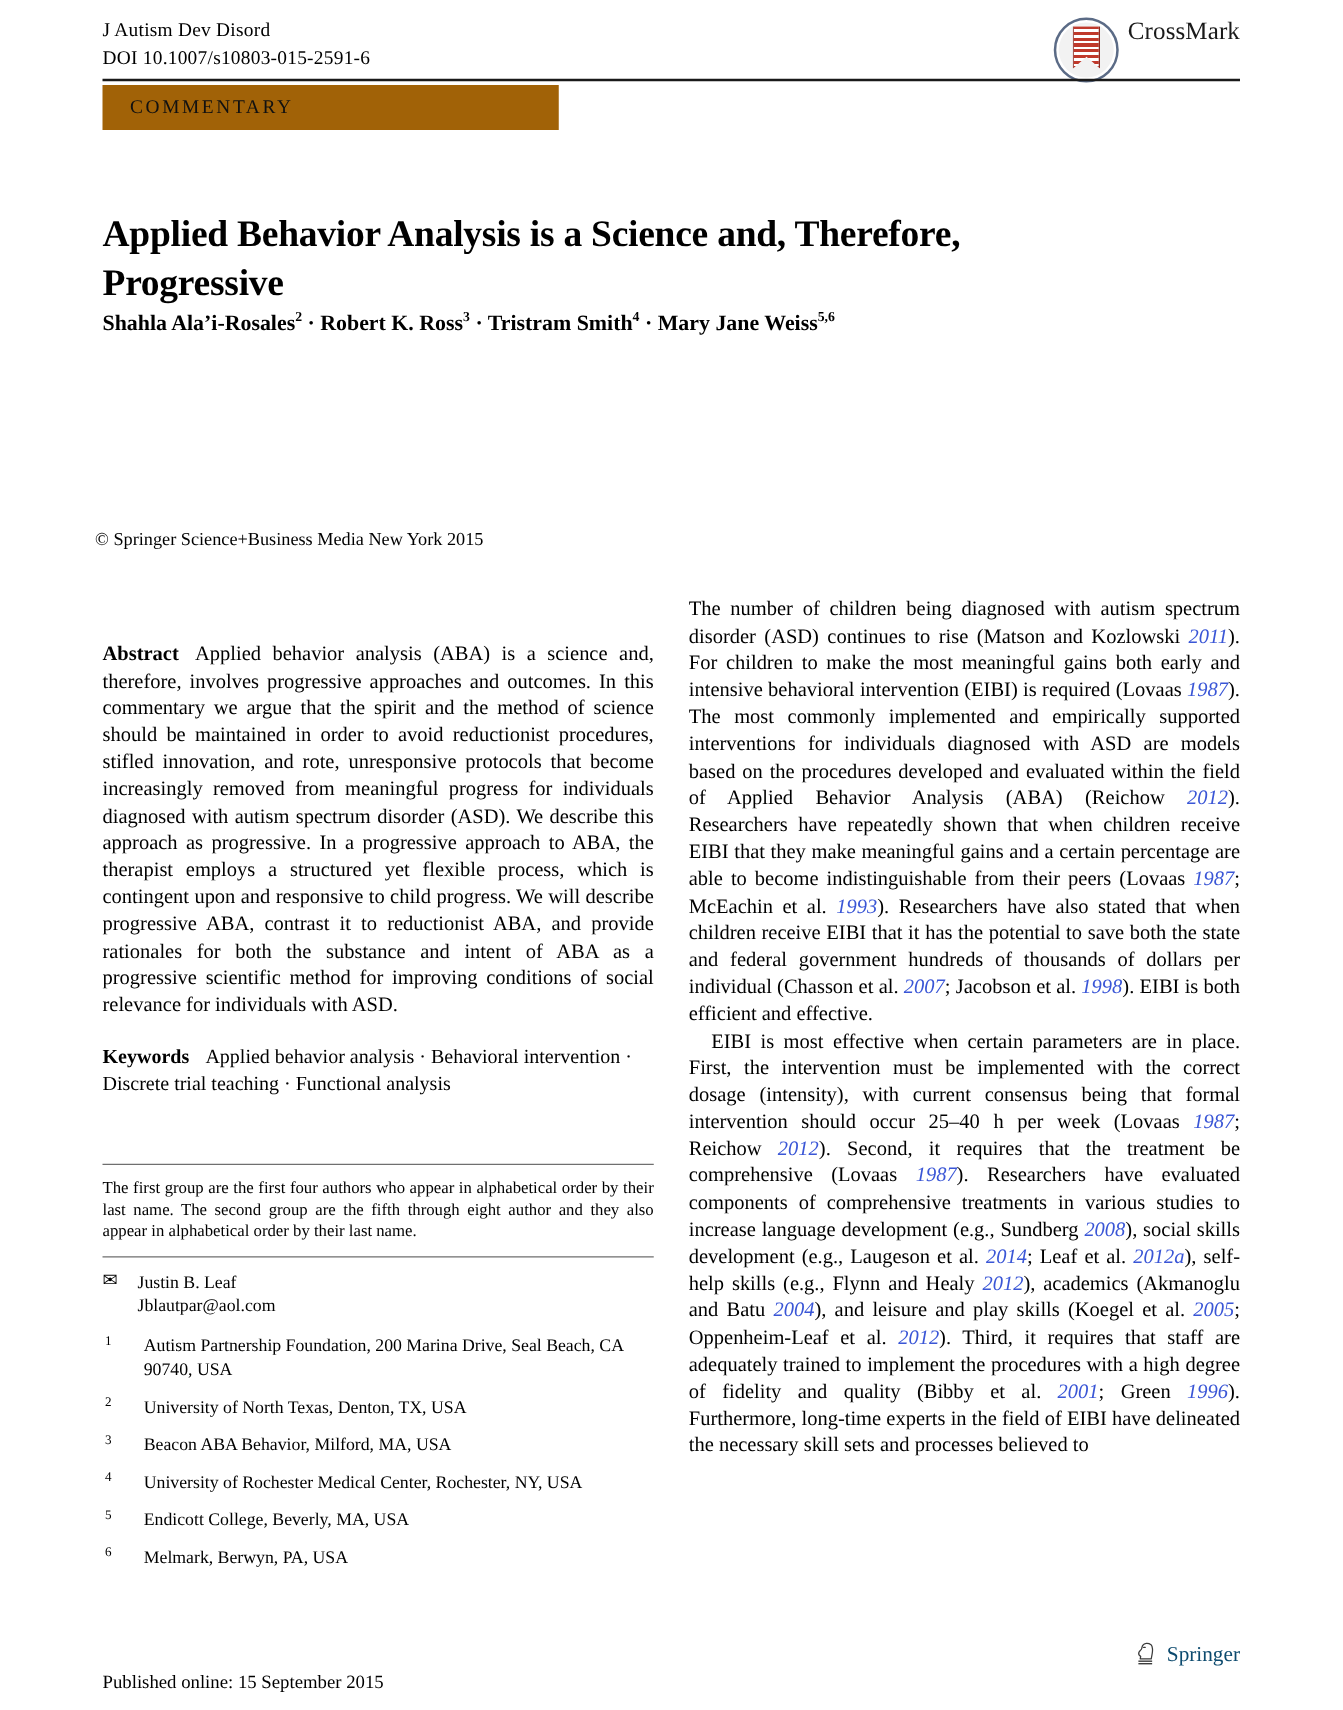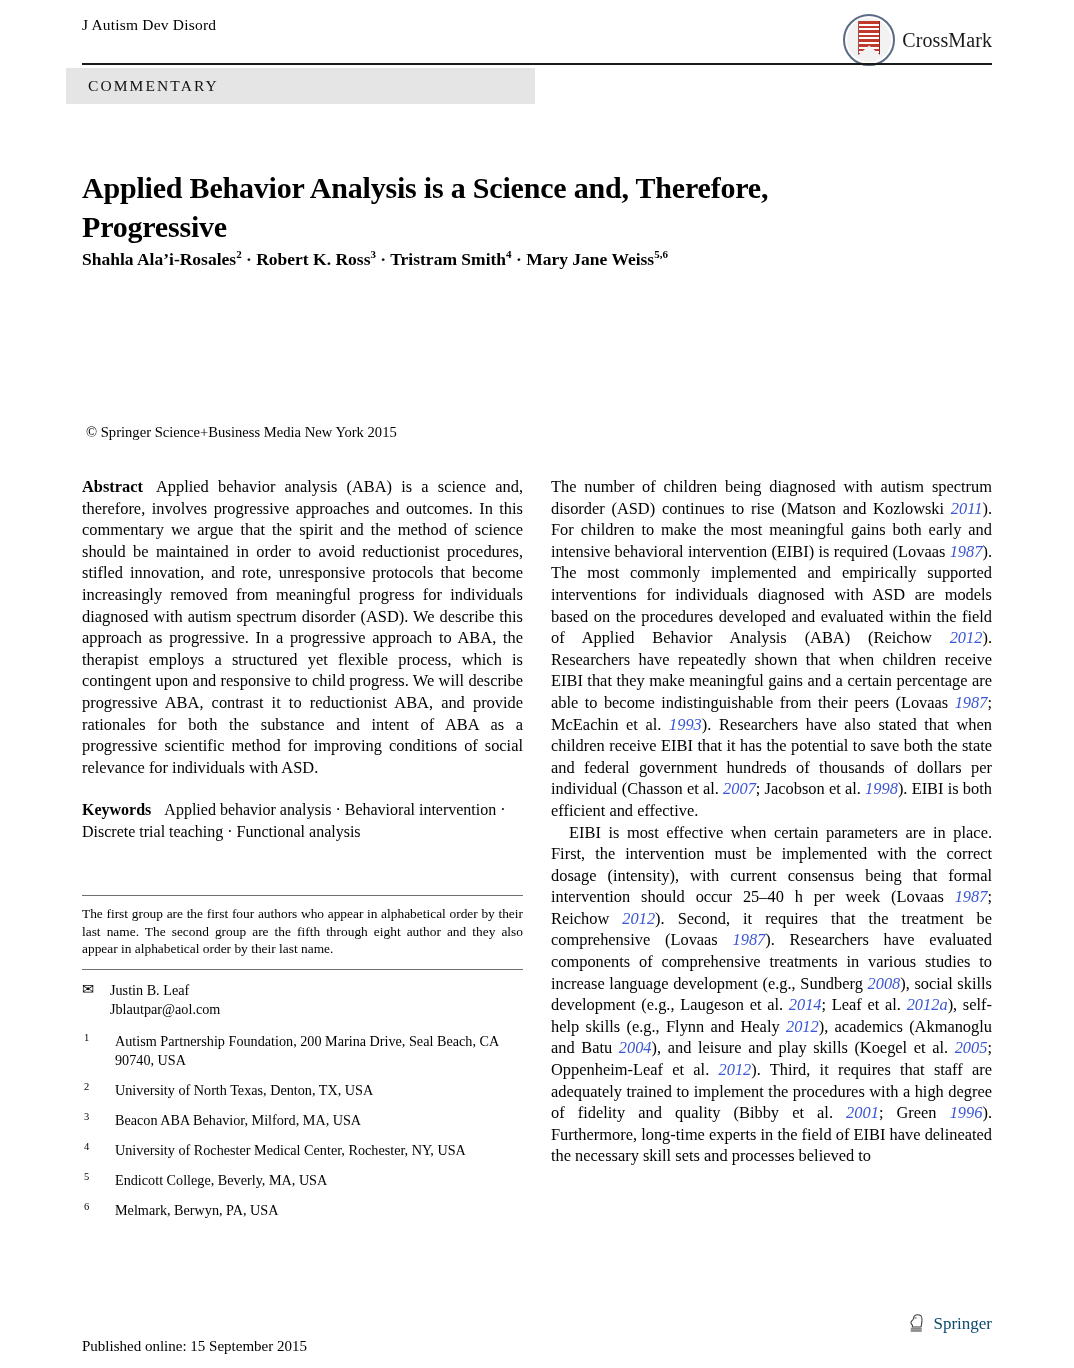--- a/index.html
+++ b/index.html
@@ -32,21 +32,20 @@
   .journal-line {
     font-size: 15.5px;
     line-height: 22px;
     letter-spacing: 0.2px;
   }
   .crossmark {
     position: absolute;
     right: 0px;
     top: 0px;
     display: flex;
-    align-items: center;
     gap: 7px;
   }
   .crossmark-badge {
     width: 48px;
     height: 48px;
     border-radius: 50%;
     background: #f2f2f2;
     border: 2.5px solid #5b6b86;
     box-shadow: inset 0 0 0 2px #ffffff;
     position: relative;
@@ -78,25 +77,25 @@
   .rule-top {
     position: absolute;
     left: 82px;
     top: 63px;
     width: 910px;
     height: 2.4px;
     background: #1a1a1a;
   }
   .commentary-band {
     position: absolute;
-    left: 66px;
+    left: 82px;
     top: 68px;
-    width: 469px;
+    width: 365px;
     height: 36px;
-    background: #e5e5e5;
+    background: #a16207;
   }
   .commentary-band span {
     position: absolute;
     left: 22px;
     top: 9px;
     font-size: 15.5px;
     letter-spacing: 2.1px;
     color: #111111;
   }
 
@@ -117,21 +116,21 @@
     top: 241px;
     width: 790px;
     font-size: 17.5px;
     font-weight: bold;
     line-height: 26px;
   }
   .authors sup { font-size: 11px; vertical-align: super; }
 
   .copyright {
     position: absolute;
-    left: 86px;
+    left: 76px;
     top: 424px;
     font-size: 14.6px;
   }
 
   
   .col-left {
     position: absolute;
     left: 82px;
     top: 476px;
     width: 441px;
@@ -141,20 +140,21 @@
     left: 551px;
     top: 476px;
     width: 441px;
   }
   .body-text {
     font-size: 16.4px;
     line-height: 21.6px;
     text-align: justify;
     text-justify: inter-word;
     hyphens: manual;
+    margin-top: 36px;
   }
   .body-text b { font-weight: bold; }
   .lead-gap { display: inline-block; width: 13px; }
   .indent { text-indent: 18px; }
   .para { margin: 0 0 0 0; }
   .para + .para { margin-top: 0px; }
 
   a.cite {
     color: #3a56d6;
     text-decoration: none;
@@ -243,20 +243,21 @@
     color: #0c4a6e;
   }
 </style>
 </head>
 <body>
 
 <div class="page">
 
   <div class="header">
     <div class="journal-line">J Autism Dev Disord</div>
+    <div class="journal-line">DOI 10.1007/s10803-015-2591-6</div>
 
     <div class="crossmark">
       <div class="crossmark-badge">
         <div class="crossmark-ribbon"></div>
       </div>
       <div class="crossmark-label">CrossMark</div>
     </div>
   </div>
 
   <div class="rule-top"></div>

